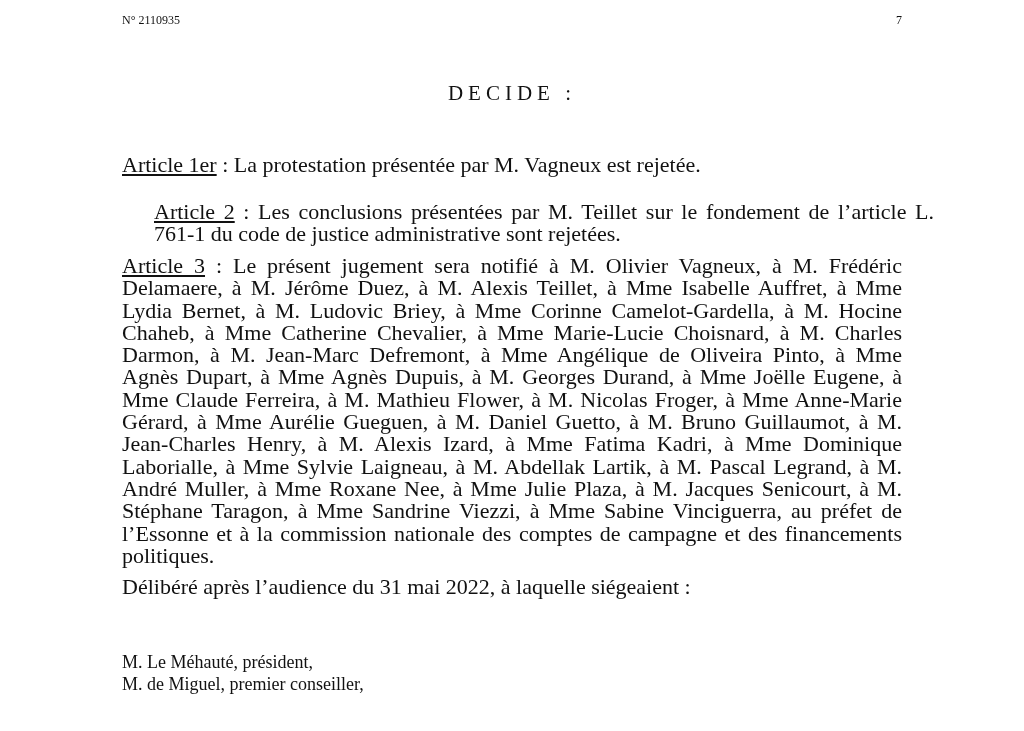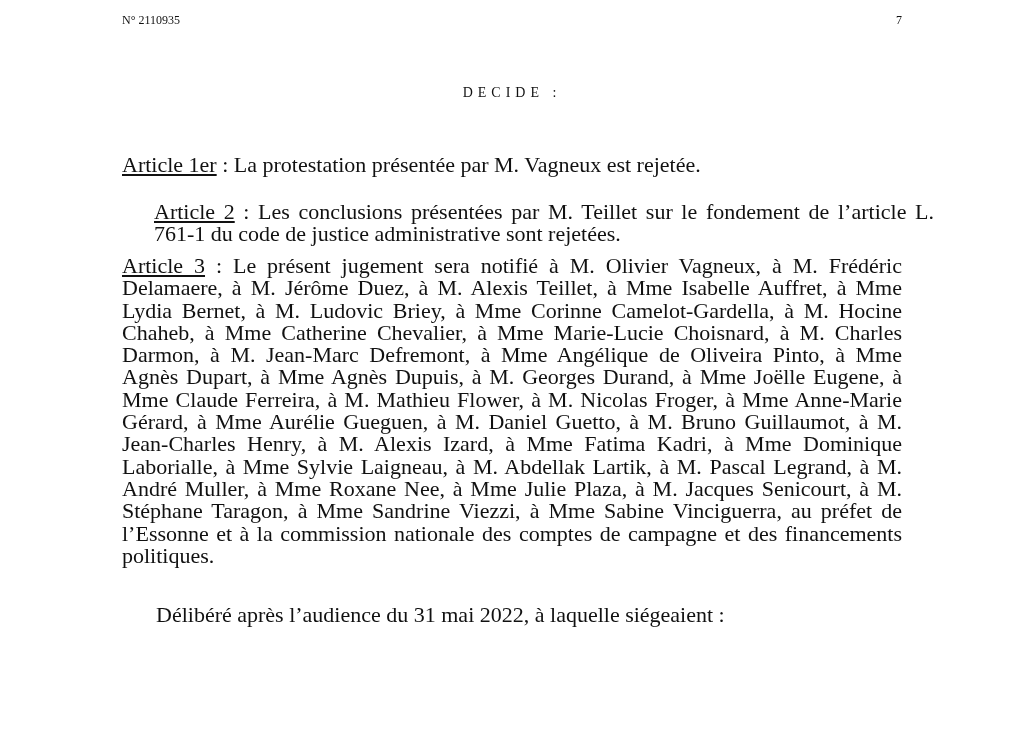--- a/index.html
+++ b/index.html
@@ -9,32 +9,32 @@
       color: #111111;
     }
     .page { position: absolute; left: 122px; top: 0; width: 780px; }
     .header-row {
       position: absolute; top: 9px; left: 0; width: 780px;
       display: flex; justify-content: space-between;
       font-size: 12px; line-height: 22px;
     }
     .decide {
       position: absolute; top: 82px; left: 0; width: 780px;
-      text-align: center; font-size: 14px; letter-spacing: 5px; line-height: 22px;
+      text-align: center; font-size: 21px; letter-spacing: 5px; line-height: 22px;
     }
     .para {
       position: absolute; left: 0; width: 780px;
       font-size: 22px; line-height: 22.3px; text-align: justify;
       margin: 0;
     }
     .art-label { text-decoration: underline; }
     .p1 { top: 154px; }
     .p2 { top: 201px; margin-left: 32px; }
     .p3 { top: 255px; }
-    .p4 { top: 604px; margin-left: 34px; }
+    .p4 { top: 576px; }
     .panel { position: absolute; top: 651px; left: 0; width: 780px; font-size: 18px; line-height: 22.3px; }
     .panel div { white-space: nowrap; }
   </style>
 </head>
 <body>
 
 <div class="page">
   <div class="header-row">
     <span>N° 2110935</span>
     <span>7</span>
@@ -44,14 +44,16 @@
 
   <p class="para p1"><span class="art-label">Article 1er</span><span> : </span><span>La protestation présentée par M. Vagneux est rejetée.</span></p>
 
   <p class="para p2"><span class="art-label">Article 2</span><span> : </span><span>Les conclusions présentées par M. Teillet sur le fondement de l’article L. 761-1 du code de justice administrative sont rejetées.</span></p>
 
   <p class="para p3"><span class="art-label">Article 3</span><span> : </span><span>Le présent jugement sera notifié à M. Olivier Vagneux, à M. Frédéric Delamaere, à M. Jérôme Duez, à M. Alexis Teillet, à Mme Isabelle Auffret, à Mme Lydia Bernet, à M. Ludovic Briey, à Mme Corinne Camelot-Gardella, à M. Hocine Chaheb, à Mme Catherine Chevalier, à Mme Marie-Lucie Choisnard, à M. Charles Darmon, à M. Jean-Marc Defremont, à Mme Angélique de Oliveira Pinto, à Mme Agnès Dupart, à Mme Agnès Dupuis, à M. Georges Durand, à Mme Joëlle Eugene, à Mme Claude Ferreira, à M. Mathieu Flower, à M. Nicolas Froger, à Mme Anne-Marie Gérard, à Mme Aurélie Gueguen, à M. Daniel Guetto, à M. Bruno Guillaumot, à M. Jean-Charles Henry, à M. Alexis Izard, à Mme Fatima Kadri, à Mme Dominique Laborialle, à Mme Sylvie Laigneau, à M. Abdellak Lartik, à M. Pascal Legrand, à M. André Muller, à Mme Roxane Nee, à Mme Julie Plaza, à M. Jacques Senicourt, à M. Stéphane Taragon, à Mme Sandrine Viezzi, à Mme Sabine Vinciguerra, au préfet de l’Essonne et à la commission nationale des comptes de campagne et des financements politiques.</span></p>
 
   <p class="para p4">Délibéré après l’audience du 31 mai 2022, à laquelle siégeaient :</p>
 
   <div class="panel">
+    <div>M. Le Méhauté, président,</div>
+    <div>M. de Miguel, premier conseiller,</div>
   </div>
 </div>
 
 </body></html>

